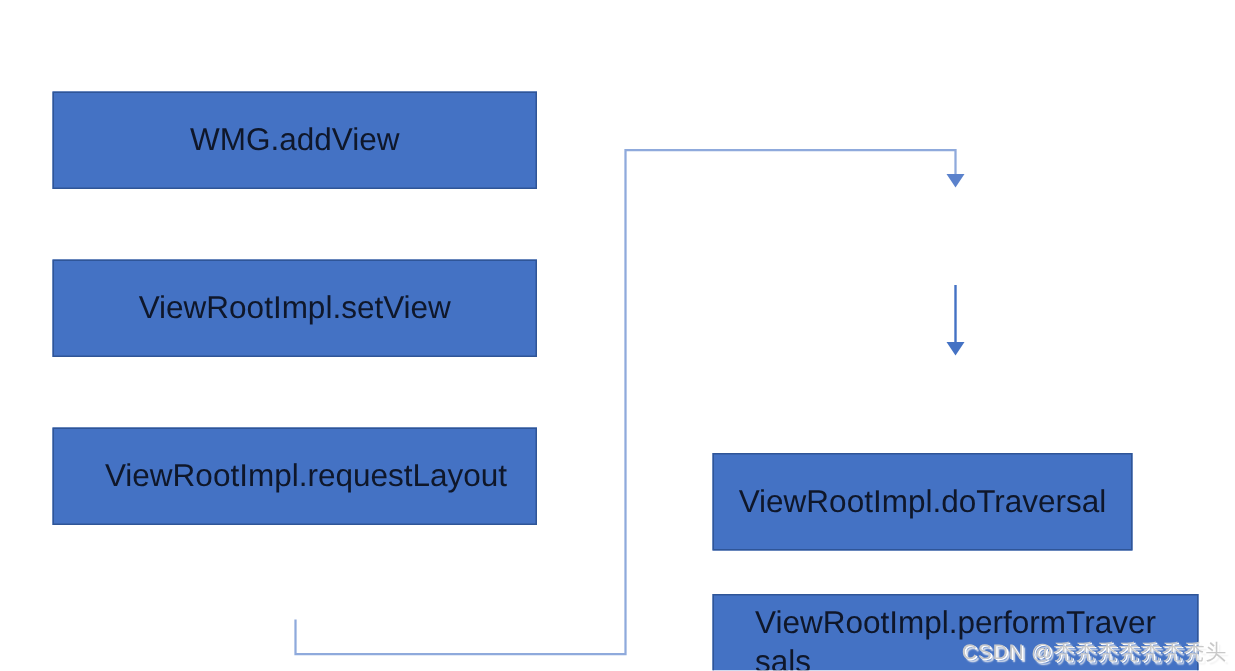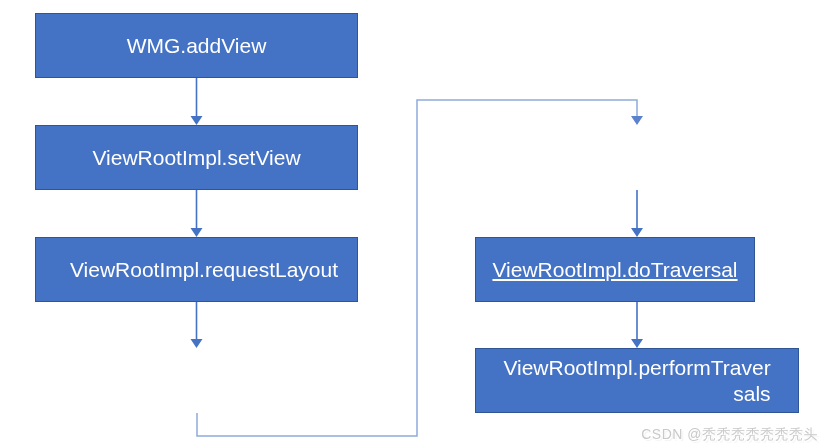--- a/index.html
+++ b/index.html
@@ -15,29 +15,30 @@
   .connector-layer {
     position: absolute;
     left: 0; top: 0;
     width: 823px; height: 447px;
     pointer-events: none;
   }
   .flow-node {
     position: absolute;
     background: #4472C4;
     border: 1.5px solid #2F5597;
-    color: #ffffff;
+    color: #0f172a;
     display: flex;
     align-items: center;
     justify-content: center;
-    text-align: right;
+    text-align: left;
     font-size: 21px;
     line-height: 26px;
     white-space: pre-line;
     font-weight: 400;
+    margin-top: 48px;
   }
   .watermark {
     position: absolute;
     right: 5px;
     bottom: 3px;
     font-size: 14px;
     color: #C9C9C9;
     text-shadow: 1px 1px 0 #ffffff, 2px 2px 1px #f2f2f2;
     letter-spacing: 0.5px;
   }
@@ -78,20 +79,20 @@
   </svg>
 
   <div class="flow-node" style="left:35px; top:13px; width:323px; height:65px;">WMG.addView</div>
 
   <div class="flow-node" style="left:35px; top:125px; width:323px; height:65px;">ViewRootImpl.setView</div>
 
   <div class="flow-node" style="left:35px; top:237px; width:323px; height:65px;padding-left:15px;">ViewRootImpl.requestLayout</div>
 
 
 
-  <div class="flow-node" style="left:475px; top:237px; width:280px; height:65px;text-decoration:underline;">ViewRootImpl.doTraversal</div>
+  <div class="flow-node" style="left:475px; top:254px; width:280px; height:65px;">ViewRootImpl.doTraversal</div>
 
   <div class="flow-node" style="left:475px; top:348px; width:324px; height:65px;">ViewRootImpl.performTraver
 sals</div>
 
   <div class="watermark">CSDN @秃秃秃秃秃秃秃头</div>
 
 </div>
 
 </body></html>

